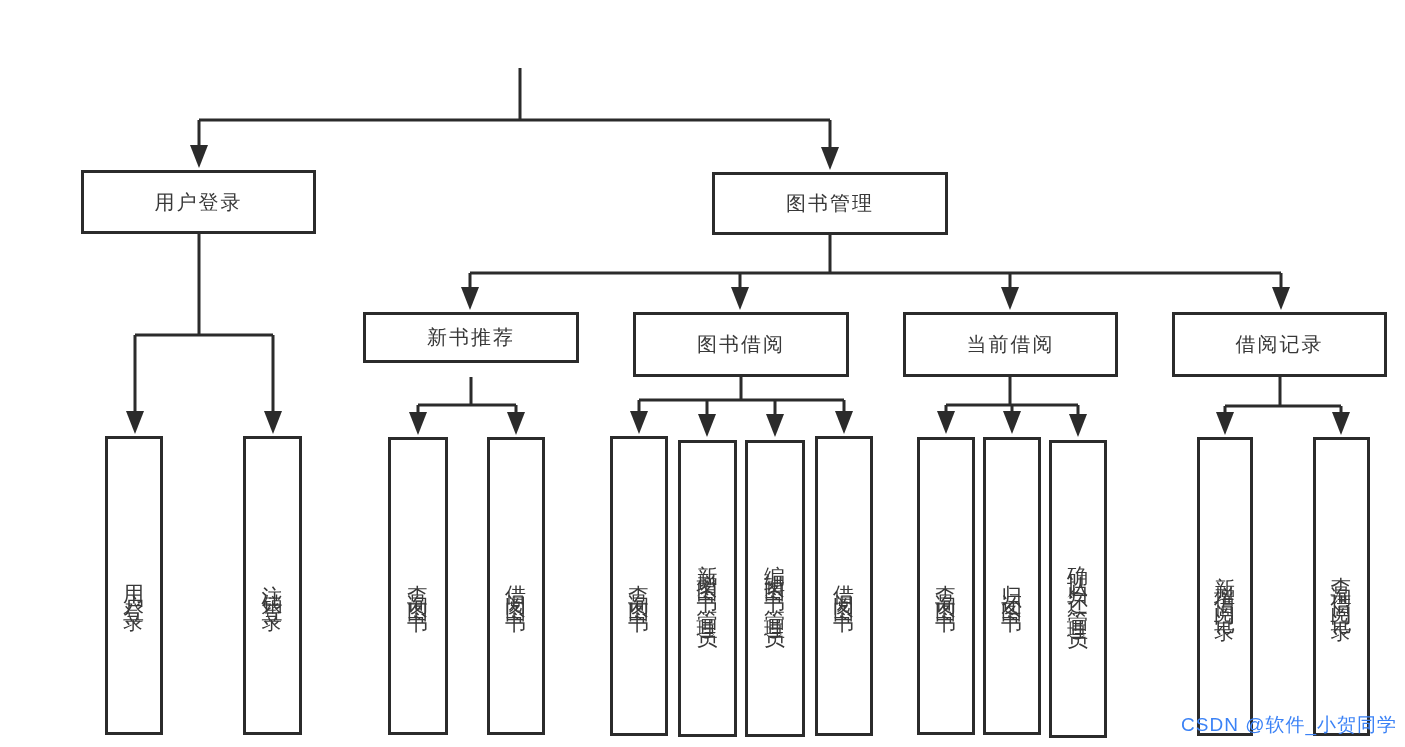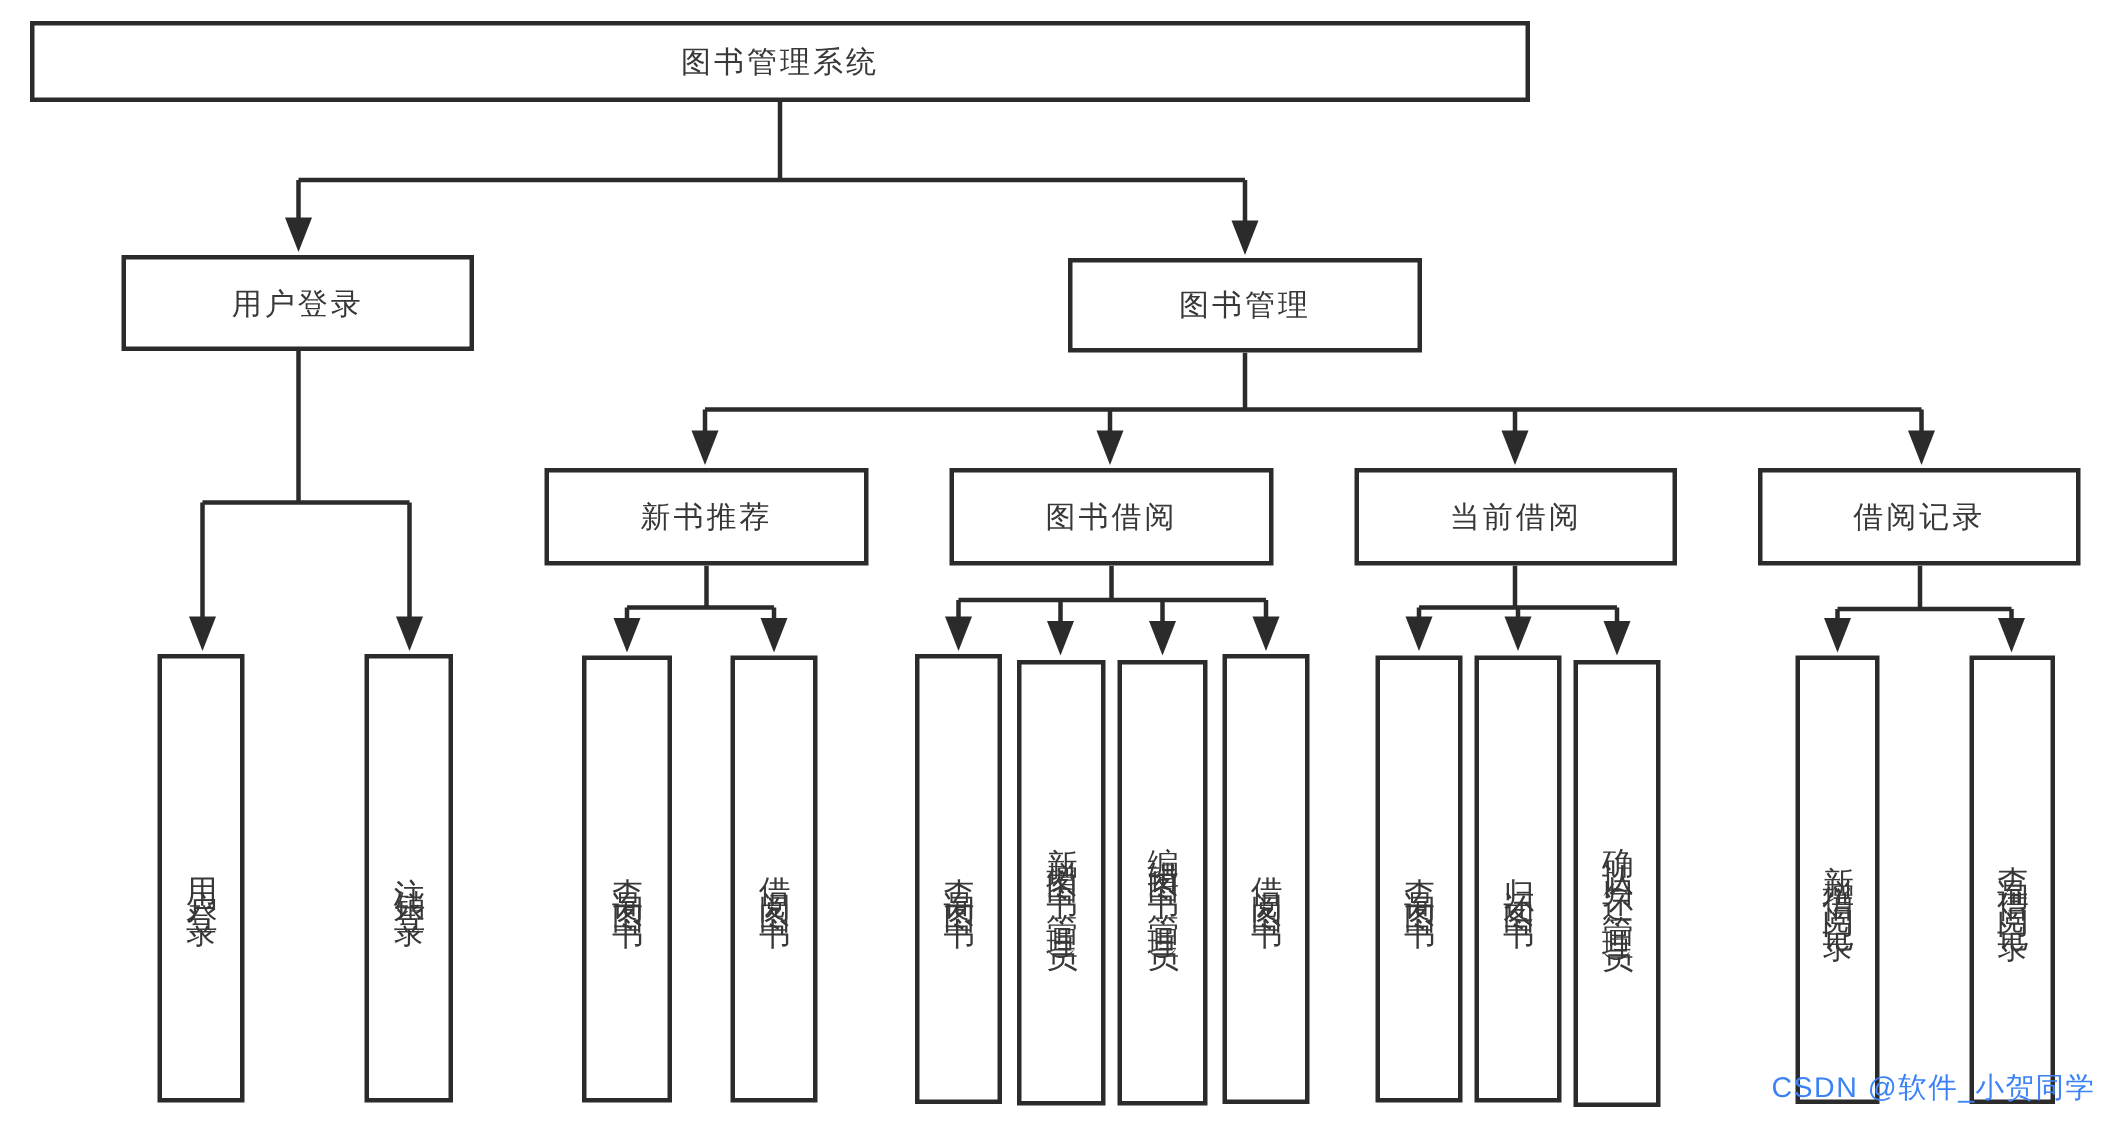--- a/index.html
+++ b/index.html
@@ -73,29 +73,28 @@
       <polygon points="766,414 784,414 775,437"></polygon>
       <polygon points="835,411 853,411 844,434"></polygon>
       <polygon points="937,411 955,411 946,434"></polygon>
       <polygon points="1003,411 1021,411 1012,434"></polygon>
       <polygon points="1069,414 1087,414 1078,437"></polygon>
       <polygon points="1216,412 1234,412 1225,435"></polygon>
       <polygon points="1332,412 1350,412 1341,435"></polygon>
     </g>
   </svg>
 
-  <div class="box hbox" style="left:20px; top:14px; width:1000px; height:54px;">图书管理系统</div>
 
   <div class="box hbox" style="left:81px; top:170px; width:235px; height:64px;">用户登录</div>
   <div class="box hbox" style="left:712px; top:172px; width:236px; height:63px;text-align:right;">图书管理</div>
 
   <div class="box vbox" style="left:105px; top:436px; width:58px; height:299px;">用户登录</div>
   <div class="box vbox" style="left:243px; top:436px; width:59px; height:299px;">注销登录</div>
 
-  <div class="box hbox" style="left:363px; top:312px; width:216px; height:65px;">新书推荐</div>
+  <div class="box hbox" style="left:363px; top:312px; width:216px; height:51px;">新书推荐</div>
   <div class="box hbox" style="left:633px; top:312px; width:216px; height:65px;">图书借阅</div>
   <div class="box hbox" style="left:903px; top:312px; width:215px; height:65px;">当前借阅</div>
   <div class="box hbox" style="left:1172px; top:312px; width:215px; height:65px;">借阅记录</div>
 
   <div class="box vbox" style="left:388px; top:437px; width:60px; height:298px;">查询图书</div>
   <div class="box vbox" style="left:487px; top:437px; width:58px; height:298px;">借阅图书</div>
 
   <div class="box vbox" style="left:610px; top:436px; width:58px; height:300px;">查询图书</div>
   <div class="box vbox" style="left:678px; top:440px; width:59px; height:297px;">新增图书（管理员）</div>
   <div class="box vbox" style="left:745px; top:440px; width:60px; height:297px;">编辑图书（管理员）</div>

